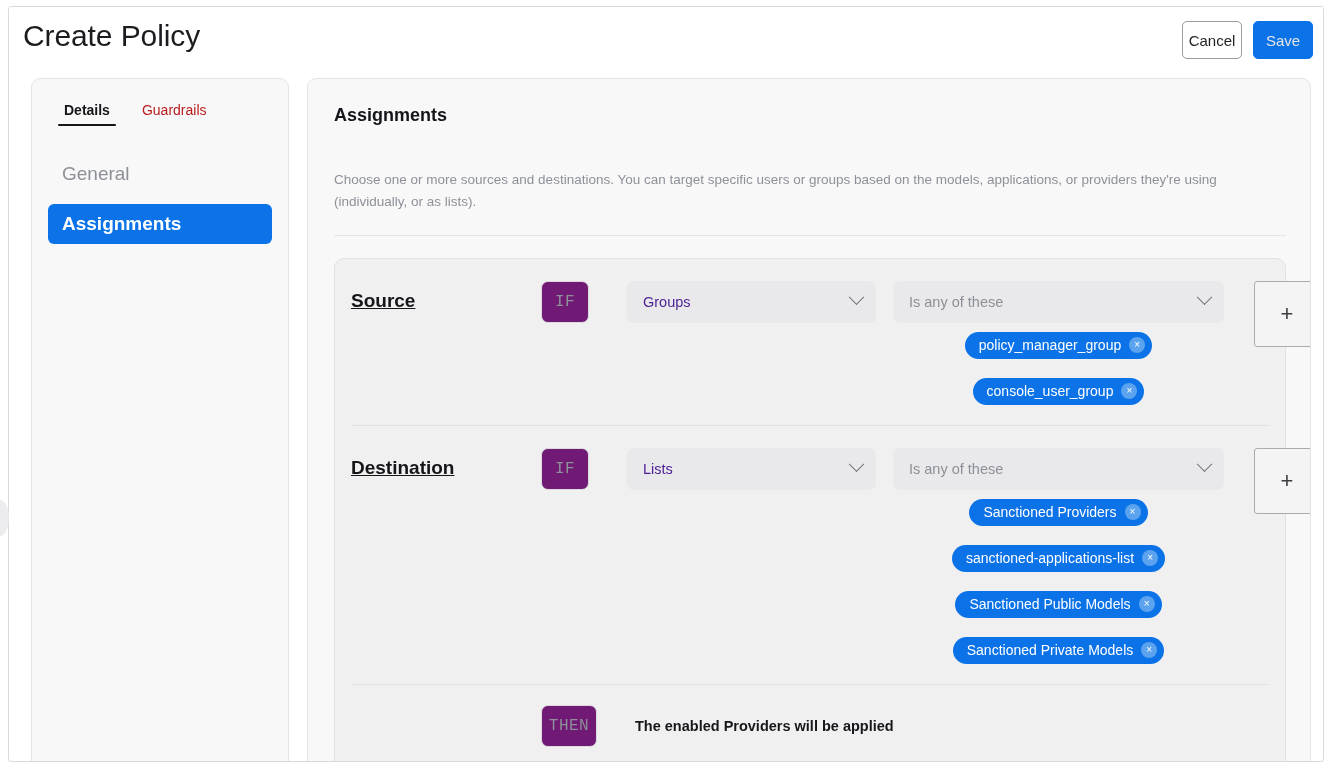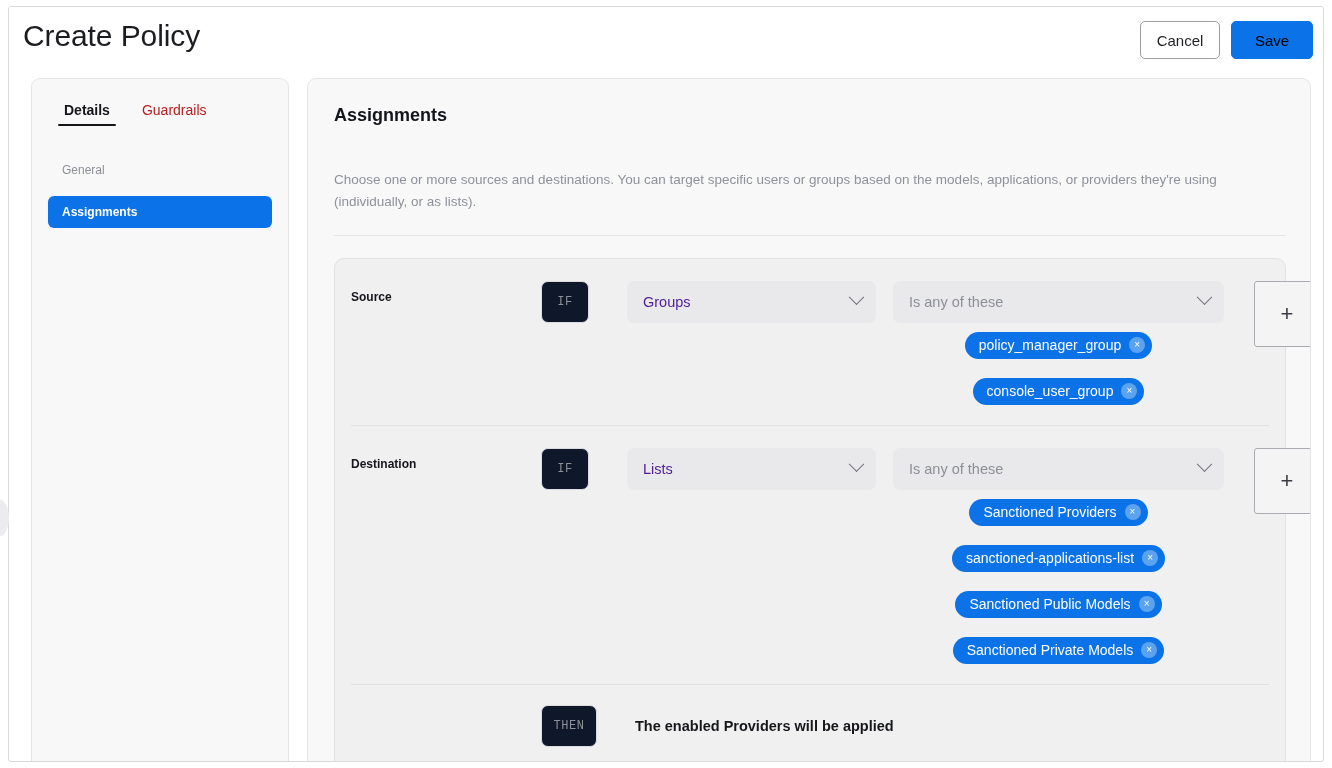--- a/index.html
+++ b/index.html
@@ -53,30 +53,30 @@
     font-family: "Liberation Sans", sans-serif;
     font-size: 15px;
     border-radius: 5px;
     cursor: pointer;
     height: 38px;
     display: flex;
     align-items: center;
     justify-content: center;
   }
   .btn-cancel {
-    width: 80px;
+    width: 60px;
     background: #ffffff;
     border: 1px solid #9a9da3;
     color: #1f2023;
   }
   .btn-save {
-    width: 82px;
+    width: 60px;
     background: #0b72e7;
     border: 1px solid #0b72e7;
-    color: #000000;
+    color: #e5e5e5;
   }
 
   
   .body-wrap {
     position: absolute;
     left: 0;
     top: 65px;
     right: 0;
     bottom: 0;
     padding: 6px 12px 0 22px;
@@ -113,21 +113,21 @@
   }
   .tab.active::after {
     content: "";
     position: absolute;
     left: 6px; right: 6px; bottom: 0;
     height: 2px;
     background: #15161a;
     border-radius: 2px;
   }
   .nav-item {
-    font-size: 12px;
+    font-size: 19px;
     color: #8d9097;
     padding: 9px 14px;
     border-radius: 6px;
     margin-bottom: 10px;
     cursor: pointer;
   }
   .nav-item.active {
     background: #0b72e7;
     color: #ffffff;
     font-weight: 600;
@@ -178,37 +178,38 @@
   }
   .rule-row {
     display: flex;
     align-items: flex-start;
     padding: 22px 0 20px 0;
   }
   .rule-row + .rule-row { border-top: 1px solid #e1e1e4; }
   .rule-label {
     width: 190px;
     flex: 0 0 190px;
-    font-size: 12px;
+    font-size: 19px;
     font-weight: 700;
     color: #15161a;
     padding-top: 9px;
+    text-decoration: underline;
   }
   .kw-badge {
     width: 48px;
     height: 42px;
     flex: 0 0 48px;
     border: 1px solid #dcdce0;
     border-radius: 7px;
-    background: #0f172a;
+    background: #701a75;
     display: flex;
     align-items: center;
     justify-content: center;
     font-family: "Liberation Mono", monospace;
-    font-size: 12px;
+    font-size: 16px;
     color: #8d9096;
     letter-spacing: 0.5px;
   }
   .kw-badge.then { width: 56px; flex: 0 0 56px; }
 
   .select {
     height: 42px;
     background: #e9e9eb;
     border: none;
     border-radius: 7px;

